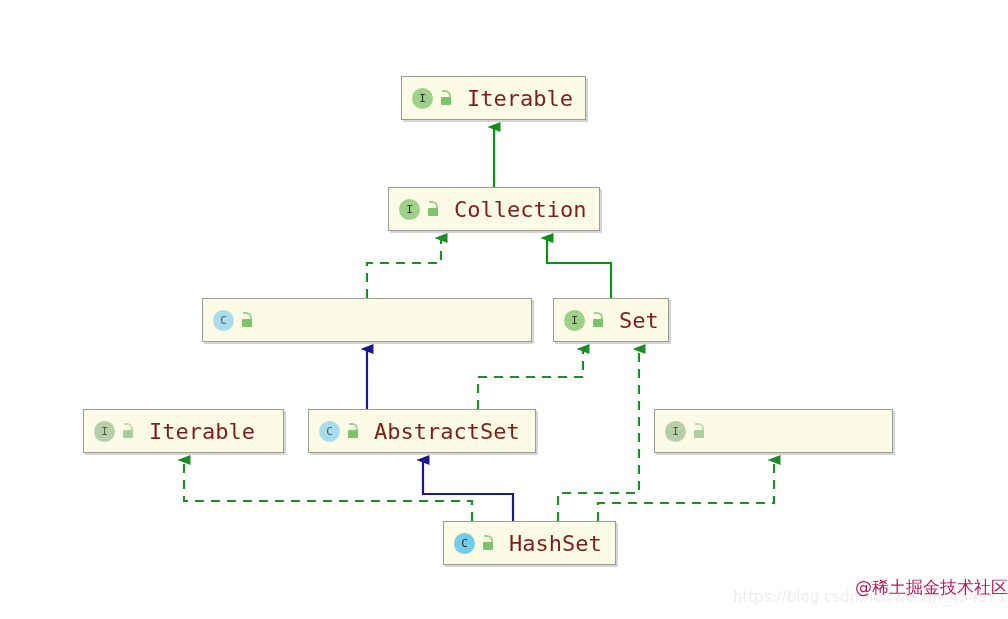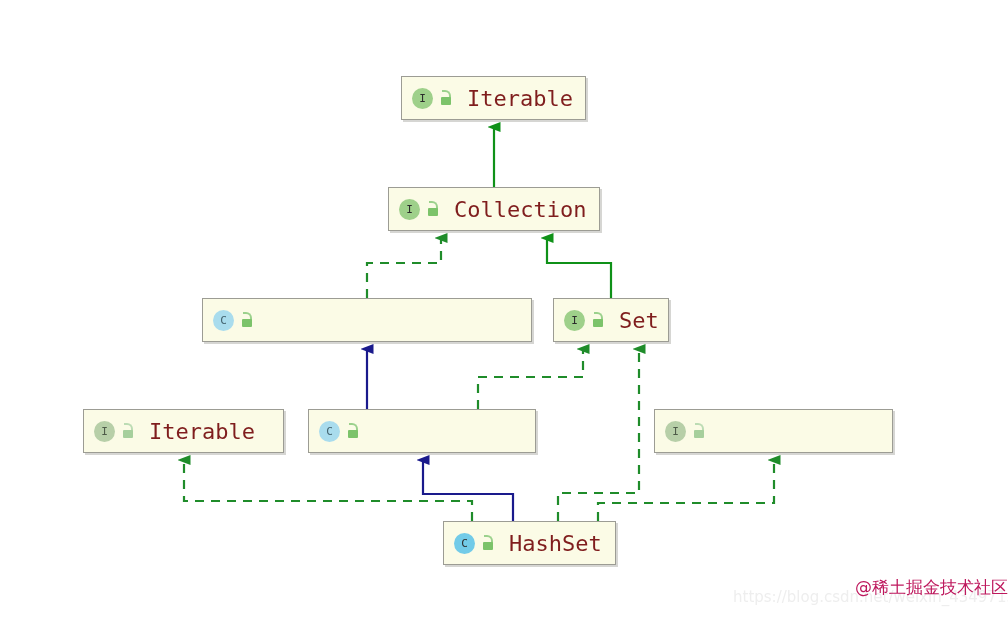--- a/index.html
+++ b/index.html
@@ -212,20 +212,21 @@
   </div>
 
   <div class="node" style="left:308px; top:409px; width:228px; height:44px;">
     <span class="icons">
       <span class="badge cls-muted">C</span>
       <span class="lock">
         <span class="shackle"></span>
           <span class="body"></span>
       </span>
     </span>
+    <span class="label">AbstractSet</span>
   </div>
 
   <div class="node" style="left:654px; top:409px; width:239px; height:44px;">
     <span class="icons">
       <span class="badge iface-muted">I</span>
       <span class="lock muted">
         <span class="shackle"></span>
           <span class="body"></span>
       </span>
     </span>

